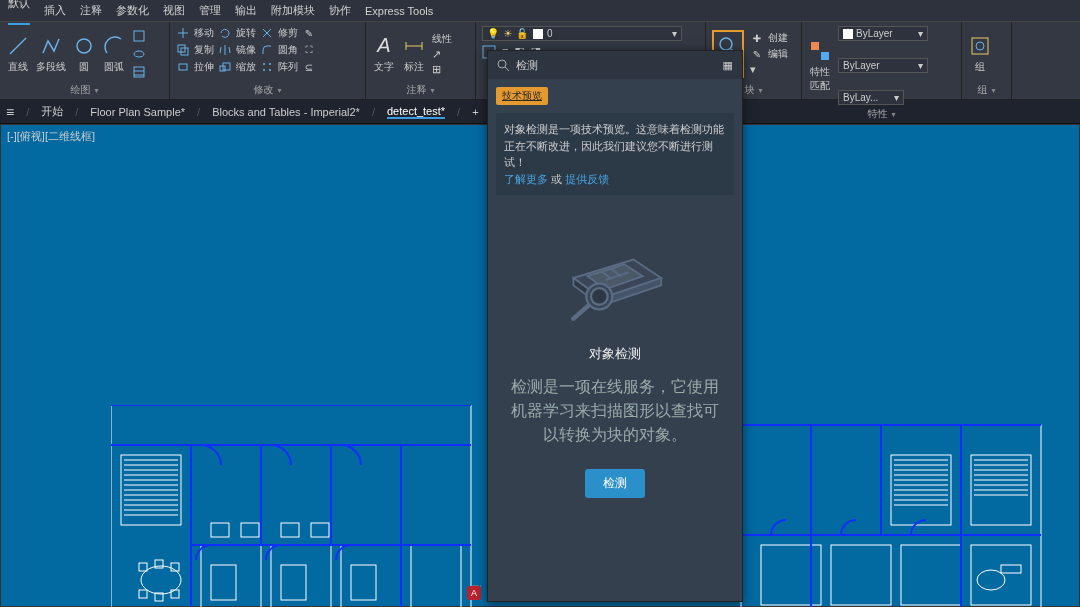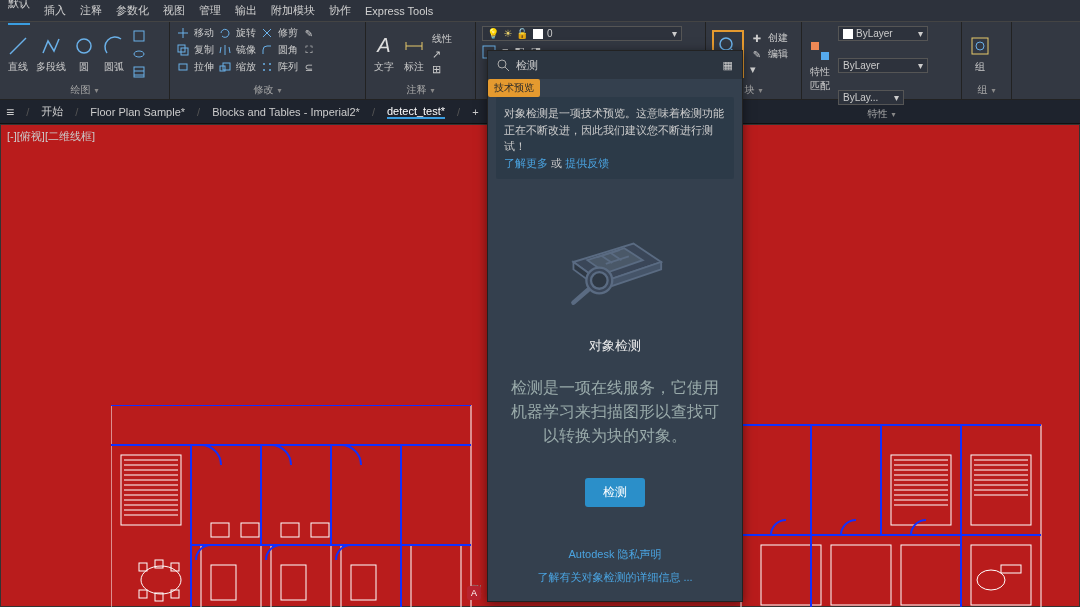--- a/index.html
+++ b/index.html
@@ -24,34 +24,34 @@
 
 
 .detect-highlight { border: 2px solid #e59a2f; padding: 2px; }
 
 
 .doctabs { height: 24px; background: #1e232d; display: flex; align-items: center; padding: 0 6px; gap: 12px; font-size: 11px; color: #ccc; border-bottom: 1px solid #111; }
 .doctabs .sep { color: #555; }
 .doctabs .tab.active { color: #fff; border-bottom: 2px solid #3a9de0; }
 
 
-.canvas { position: absolute; top: 124px; left: 0; right: 0; bottom: 0; background: #b91c1c; border: 1px solid #333; }
+.canvas { position: absolute; top: 124px; left: 0; right: 0; bottom: 0; background: #0369a1; border: 1px solid #333; }
 .view-label { position: absolute; top: 4px; left: 6px; color: #ccc; font-size: 11px; }
 .floorplan { position: absolute; top: 280px; left: 110px; }
 .a-badge { position: absolute; bottom: 6px; right: 598px; width: 14px; height: 14px; background: #b8232f; color: #fff; font-size: 9px; display: flex; align-items: center; justify-content: center; border-radius: 2px; }
 .side-label { position: absolute; right: 596px; bottom: 30px; writing-mode: vertical-rl; color: #888; font-size: 10px; }
 
 
 .panel { position: absolute; top: 50px; left: 487px; width: 256px; height: 552px; background: #34404e; border: 1px solid #222; box-shadow: 0 2px 10px rgba(0,0,0,.5); display: flex; flex-direction: column; }
 .panel-head { height: 28px; background: #2c3540; display: flex; align-items: center; justify-content: space-between; padding: 0 8px; color: #ccc; }
 .panel-head .left { display: flex; align-items: center; gap: 6px; }
-.preview-badge { background: #e59a2f; color: #2a2a2a; font-size: 10px; padding: 2px 6px; border-radius: 2px; display: inline-block; }
+.preview-badge { background: #e59a2f; color: #2a2a2a; font-size: 10px; padding: 2px 6px; border-radius: 2px; margin: 8px; display: inline-block; text-decoration: underline; }
 .preview-box { background: #2c3a48; margin: 0 8px 8px 8px; padding: 8px; font-size: 11px; color: #ccc; line-height: 1.5; border-radius: 2px; }
 .preview-box a { color: #4aa3e0; text-decoration: none; }
-.panel-body { flex: 1; display: flex; flex-direction: column; align-items: center; padding: 30px 16px 16px 16px; text-align: center; gap: 12px; justify-content: space-between; }
+.panel-body { flex: 1; display: flex; flex-direction: column; align-items: center; padding: 30px 16px 16px 16px; text-align: center; gap: 12px; }
 .panel-illus { width: 120px; height: 90px; display: flex; align-items: center; justify-content: center; }
 .panel-title { color: #eee; font-size: 13px; margin-top: 10px; }
 .panel-desc { color: #9aa; font-size: 16px; line-height: 1.5; }
 .detect-btn { background: #2b8fc9; color: #fff; padding: 6px 18px; border-radius: 3px; font-size: 12px; cursor: pointer; margin-top: 10px; }
 .panel-links { margin-top: 20px; display: flex; flex-direction: column; gap: 8px; }
 .panel-links a { color: #4aa3e0; font-size: 11px; text-decoration: none; }
 
 svg { display: block; }
 </style>
 </head>
@@ -486,18 +486,14 @@
         <g stroke="#5a6b82" stroke-width="2.5" fill="#3a4658">
           <circle cx="48" cy="70" r="14"></circle>
           <circle cx="48" cy="70" r="9" fill="#2e3844"></circle>
           <line x1="36" y1="80" x2="20" y2="94" stroke-width="5" stroke-linecap="round"></line>
         </g>
       </svg>
     </div>
     <div class="panel-title">对象检测</div>
     <div class="panel-desc">检测是一项在线服务，它使用机器学习来扫描图形以查找可以转换为块的对象。</div>
     <div class="detect-btn">检测</div>
-    <div class="panel-links">
-      <a href="#">Autodesk 隐私声明</a>
-      <a href="#">了解有关对象检测的详细信息 ...</a>
-    </div>
   </div>
 </div>
 
 </body></html>

